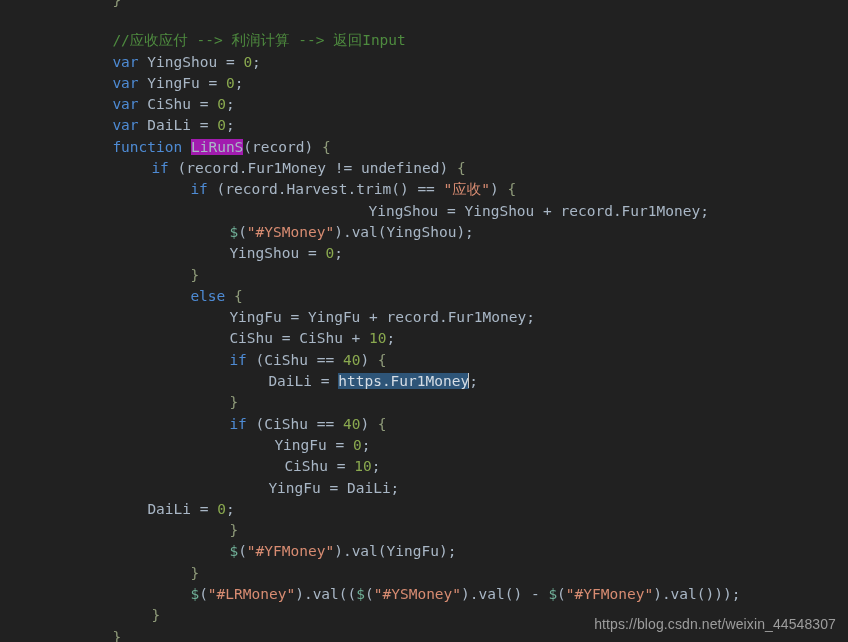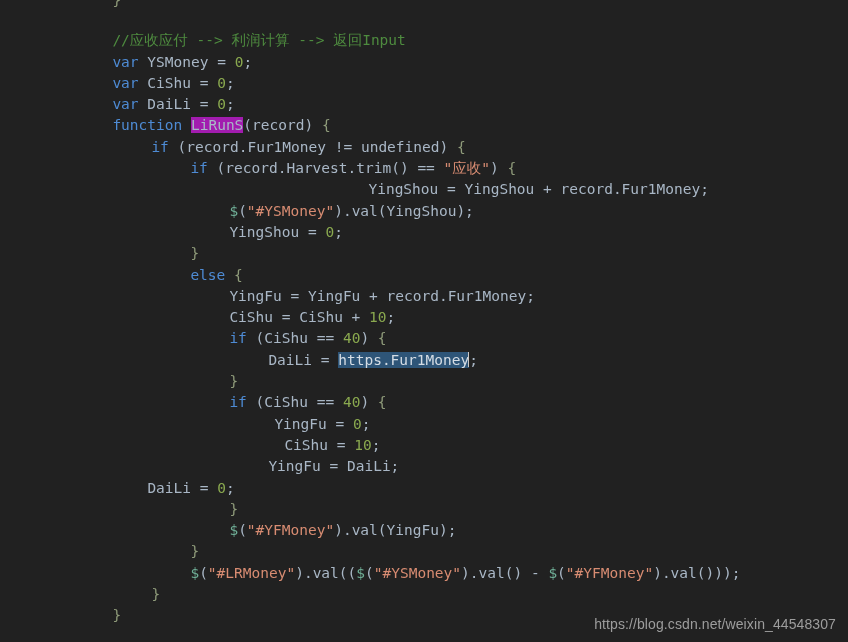--- a/index.html
+++ b/index.html
@@ -75,23 +75,26 @@
 
     <div class="line" style="height:9px;line-height:0px;overflow:hidden;">
       <span class="brace">}</span>
     </div>
 
     <div class="line">
       <span class="cmt">//应收应付 --&gt; 利润计算 --&gt; 返回Input</span>
     </div>
 
     <div class="line">
-      <span class="kw">var</span><span class="plain"> </span><span class="ident">YSMoney</span><span class="punc"> = </span><span class="num">0</span><span class="punc">;</span>
-    </div>
-
+      <span class="kw">var</span><span class="plain"> </span><span class="ident">YingShou</span><span class="punc"> = </span><span class="num">0</span><span class="punc">;</span>
+    </div>
+
+    <div class="line">
+      <span class="kw">var</span><span class="plain"> </span><span class="ident">YingFu</span><span class="punc"> = </span><span class="num">0</span><span class="punc">;</span>
+    </div>
 
     <div class="line">
       <span class="kw">var</span><span class="plain"> </span><span class="ident">CiShu</span><span class="punc"> = </span><span class="num">0</span><span class="punc">;</span>
     </div>
 
     <div class="line">
       <span class="kw">var</span><span class="plain"> </span><span class="ident">DaiLi</span><span class="punc"> = </span><span class="num">0</span><span class="punc">;</span>
     </div>
 
     <div class="line">

